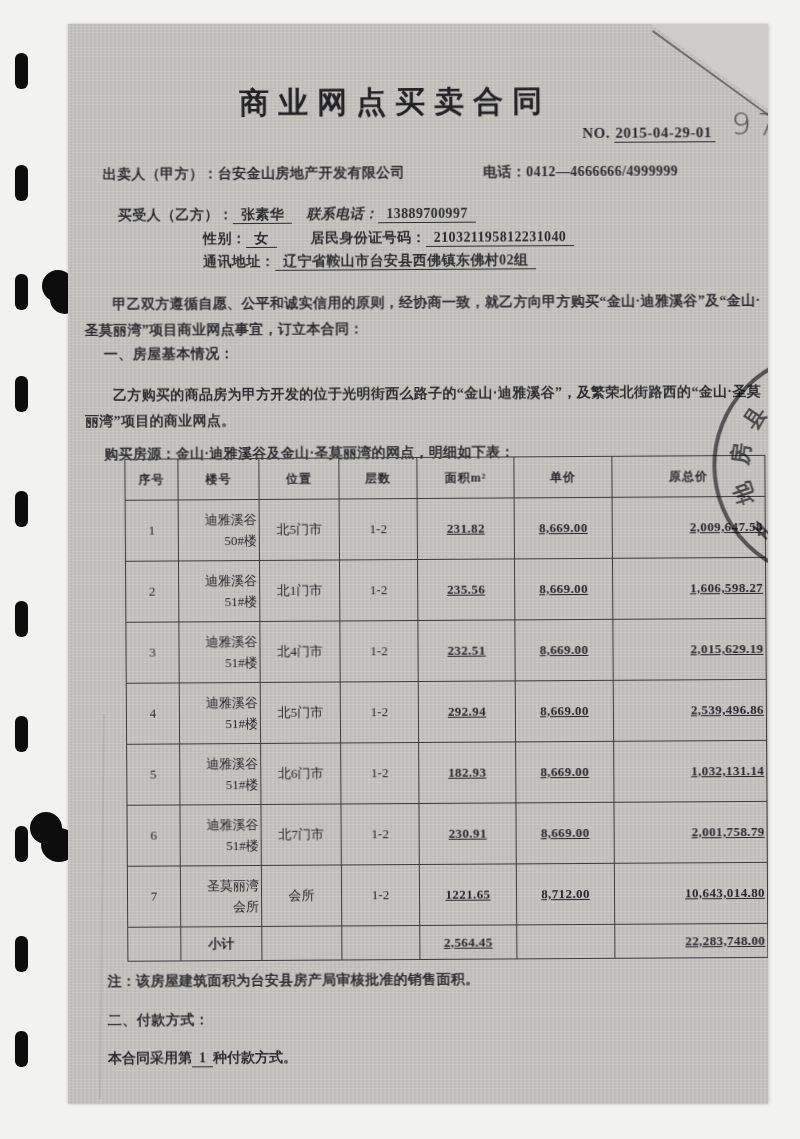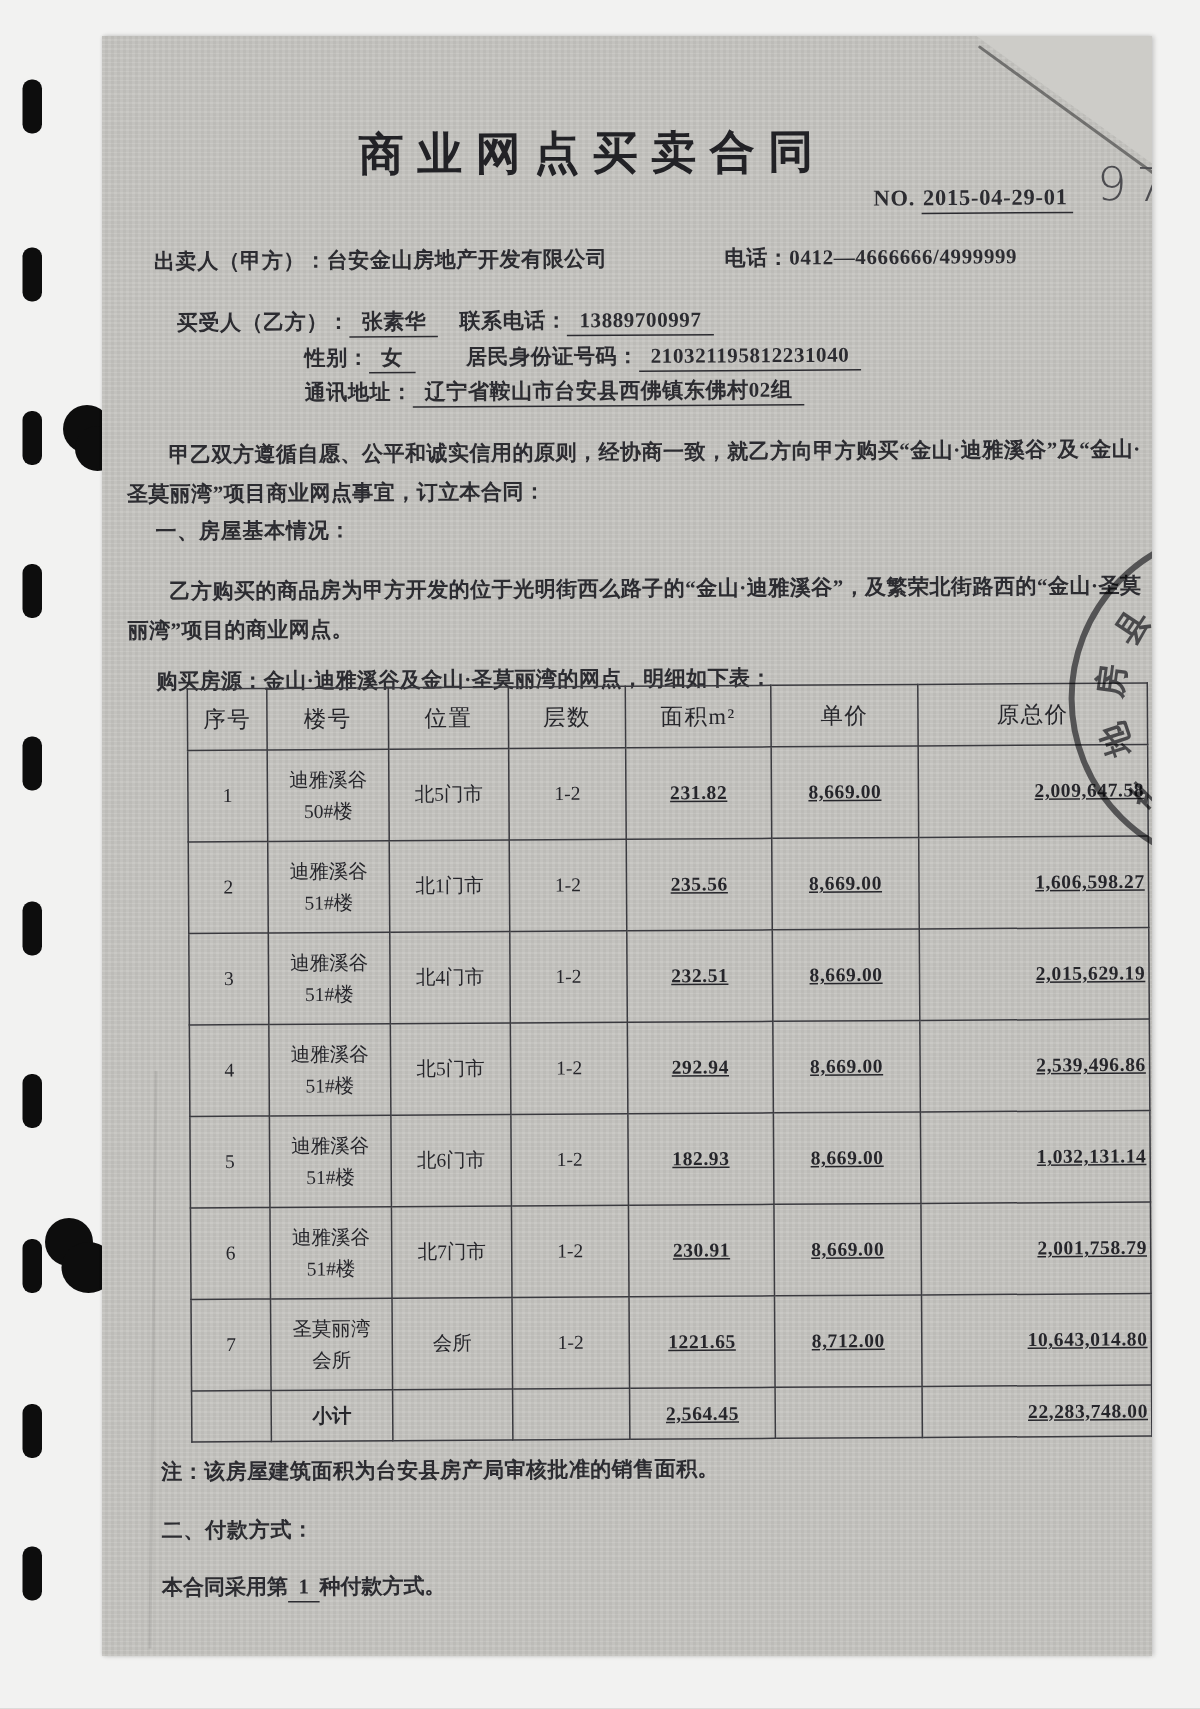--- a/index.html
+++ b/index.html
@@ -69,21 +69,21 @@
     font-family:"DejaVu Sans",sans-serif;font-weight:300;
     transform:rotate(2deg);
   }
 
   
   .line{position:absolute;font-size:14px;font-weight:bold;white-space:nowrap;letter-spacing:.4px;}
   .uval{border-bottom:1.6px solid #2c2c31;padding:0 8px 1px;}
   .seller{left:37px;top:140px;}
   .seller .phone{margin-left:78px;}
   .buyer{left:52px;top:181px;}
-  .buyer .gap{margin-left:14px;}
+  .buyer .gap{margin-left:14px;font-style:italic;}
   .gender{left:137px;top:205px;}
   .gender .gap{margin-left:34px;}
   .address{left:137px;top:228px;}
 
   
   .para{
     position:absolute;left:18px;width:676px;
     font-size:14px;font-weight:bold;line-height:26px;
     text-indent:2em;letter-spacing:.3px;text-align:justify;
   }
@@ -97,23 +97,23 @@
   table.ct{
     position:absolute;left:57px;top:433px;width:640px;
     border-collapse:collapse;table-layout:fixed;
     font-size:13px;color:#26262b;
   }
   .ct th,.ct td{
     border:1.6px solid #3a3a3f;
     text-align:center;vertical-align:middle;
     padding:0 2px;overflow:hidden;
   }
-  .ct th{height:40px;font-weight:normal;font-size:15px;letter-spacing:1px;}
+  .ct th{height:40px;font-weight:bold;font-size:12px;letter-spacing:1px;}
   .ct td{height:60px;}
-  .ct .bl{line-height:21px;}
+  .ct .bl{line-height:21px;text-align:right;}
   .ct .num{letter-spacing:.4px;font-weight:bold;text-decoration:underline;}
   .ct td.total{text-align:right;padding-right:2px;}
   .ct tr.sub td{height:33px;font-weight:bold;margin-top:28px;}
 
   
   .note{position:absolute;left:37px;top:947px;font-size:14px;font-weight:bold;letter-spacing:.3px;}
   .h2{top:986px;}
   .payline{position:absolute;left:37px;top:1024px;font-size:14px;font-weight:bold;}
   .payline .u{border-bottom:1.8px solid #2c2c31;padding:0 7px 1px;}
 

